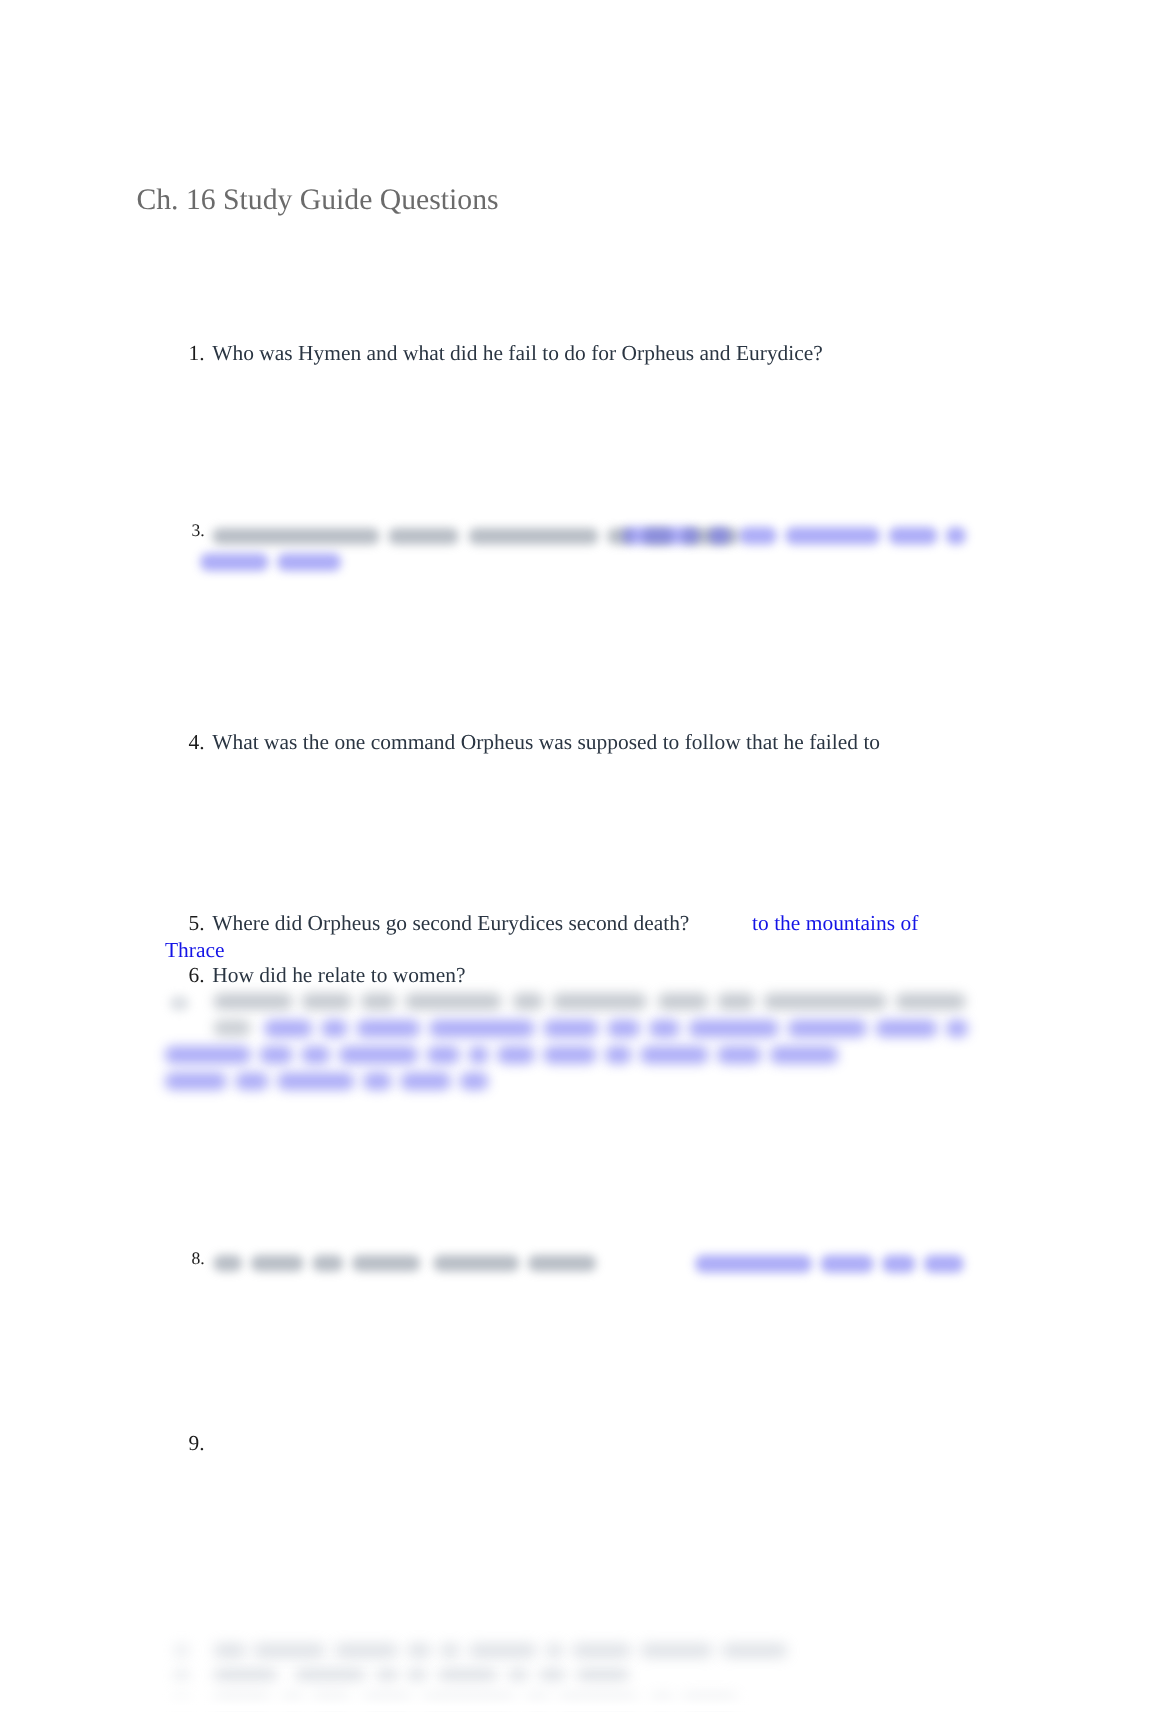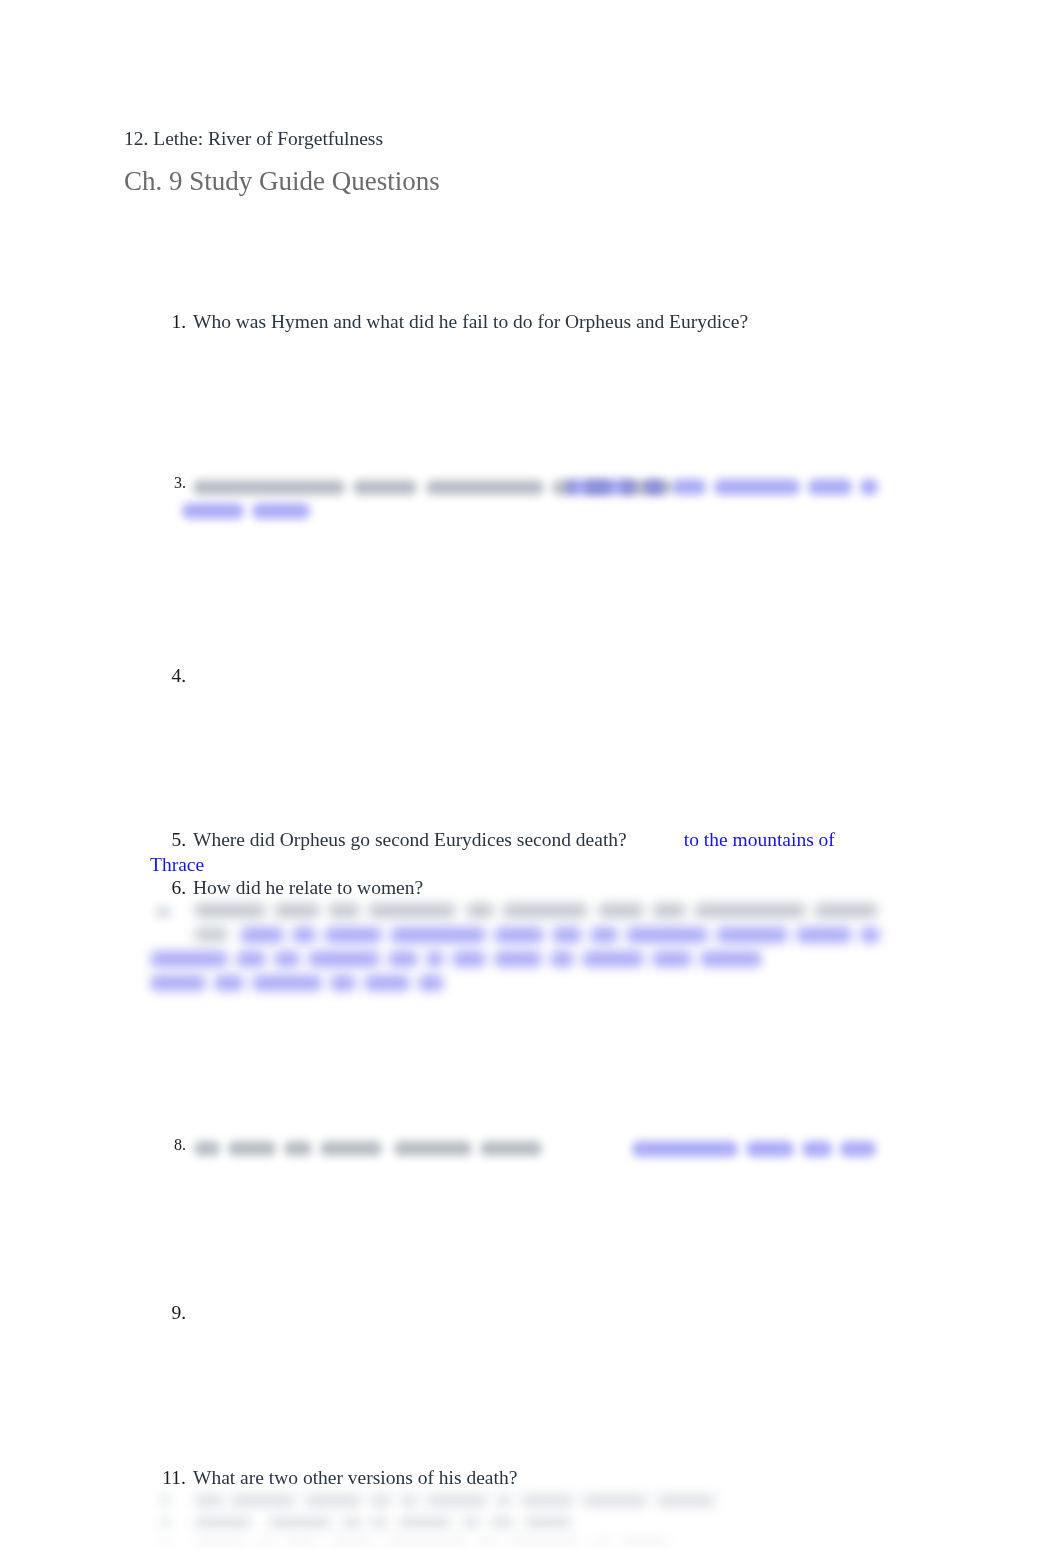--- a/index.html
+++ b/index.html
@@ -96,23 +96,22 @@
     bottom: 0;
     height: 34px;
     background: linear-gradient(to bottom, rgba(255,255,255,0) 0%, #ffffff 86%);
   }
 </style>
 </head>
 <body>
 
 <div class="page">
 
-  <div class="doc-line" style="top:126px;">12. Lethe: River of Forgetfulness</div>
-
-  <h1 class="doc-heading" style="top:164px;">Ch. 9 Study Guide Questions</h1>
+
+  <h1 class="doc-heading" style="top:164px;">Ch. 16 Study Guide Questions</h1>
 
 
   <div class="qitem" style="top:309px;">
     <span class="qnum">1.</span>
     <span class="qbody">Who was Hymen and what did he fail to do for Orpheus and Eurydice?</span>
   </div>
 
   <div class="blurwrap" style="top:474px; height:52px;">
     <span class="qnum" style="position:absolute; left:0; top:0;">3.</span>
     <div>
@@ -130,20 +129,21 @@
       <span class="blurline blur-blue" style="left:564px; top:5px;  width:86px;  height:16px;"></span>
       <span class="blurline blur-blue" style="left:658px; top:5px;  width:44px;  height:16px;"></span>
       <span class="blurline blur-blue" style="left:710px; top:5px;  width:18px;  height:16px;"></span>
       <span class="blurline blur-blue" style="left:32px;  top:29px; width:62px;  height:16px;"></span>
       <span class="blurline blur-blue" style="left:102px; top:29px; width:58px;  height:16px;"></span>
     </div>
   </div>
 
   <div class="qitem" style="top:663px;">
     <span class="qnum">4.</span>
+    <span class="qbody">What was the one command Orpheus was supposed to follow that he failed to</span>
   </div>
 
   <div class="qitem" style="top:827px;">
     <span class="qnum">5.</span>
     <span class="qbody">Where did Orpheus go second Eurydices second death?</span><span class="gap" style="width:57px;">&nbsp;</span><span class="answer">to the mountains of Thrace</span>
   </div>
 
   <div class="qitem" style="top:875px;">
     <span class="qnum">6.</span>
     <span class="qbody">How did he relate to women?</span>
@@ -214,24 +214,20 @@
       <span class="blurline blur-blue" style="left:596px; top:5px; width:48px;  height:16px;"></span>
       <span class="blurline blur-blue" style="left:652px; top:5px; width:30px;  height:16px;"></span>
       <span class="blurline blur-blue" style="left:690px; top:5px; width:36px;  height:16px;"></span>
     </div>
   </div>
 
   <div class="qitem" style="top:1300px;">
     <span class="qnum">9.</span>
   </div>
 
-  <div class="qitem" style="top:1465px;">
-    <span class="qnum">11.</span>
-    <span class="qbody">What are two other versions of his death?</span>
-  </div>
 
   <div class="blurwrap" style="top:1490px; height:66px;">
     <span class="blurline blur-vfaint blur-soft" style="left:8px;   top:4px;  width:14px; height:13px;"></span>
     <span class="blurline blur-faint blur-soft" style="left:44px;  top:4px;  width:30px; height:13px;"></span>
     <span class="blurline blur-faint blur-soft" style="left:80px;  top:4px;  width:66px; height:13px;"></span>
     <span class="blurline blur-faint blur-soft" style="left:154px; top:4px;  width:58px; height:13px;"></span>
     <span class="blurline blur-faint blur-soft" style="left:220px; top:4px;  width:22px; height:13px;"></span>
     <span class="blurline blur-faint blur-soft" style="left:250px; top:4px;  width:18px; height:13px;"></span>
     <span class="blurline blur-faint blur-soft" style="left:276px; top:4px;  width:62px; height:13px;"></span>
     <span class="blurline blur-faint blur-soft" style="left:346px; top:4px;  width:16px; height:13px;"></span>

